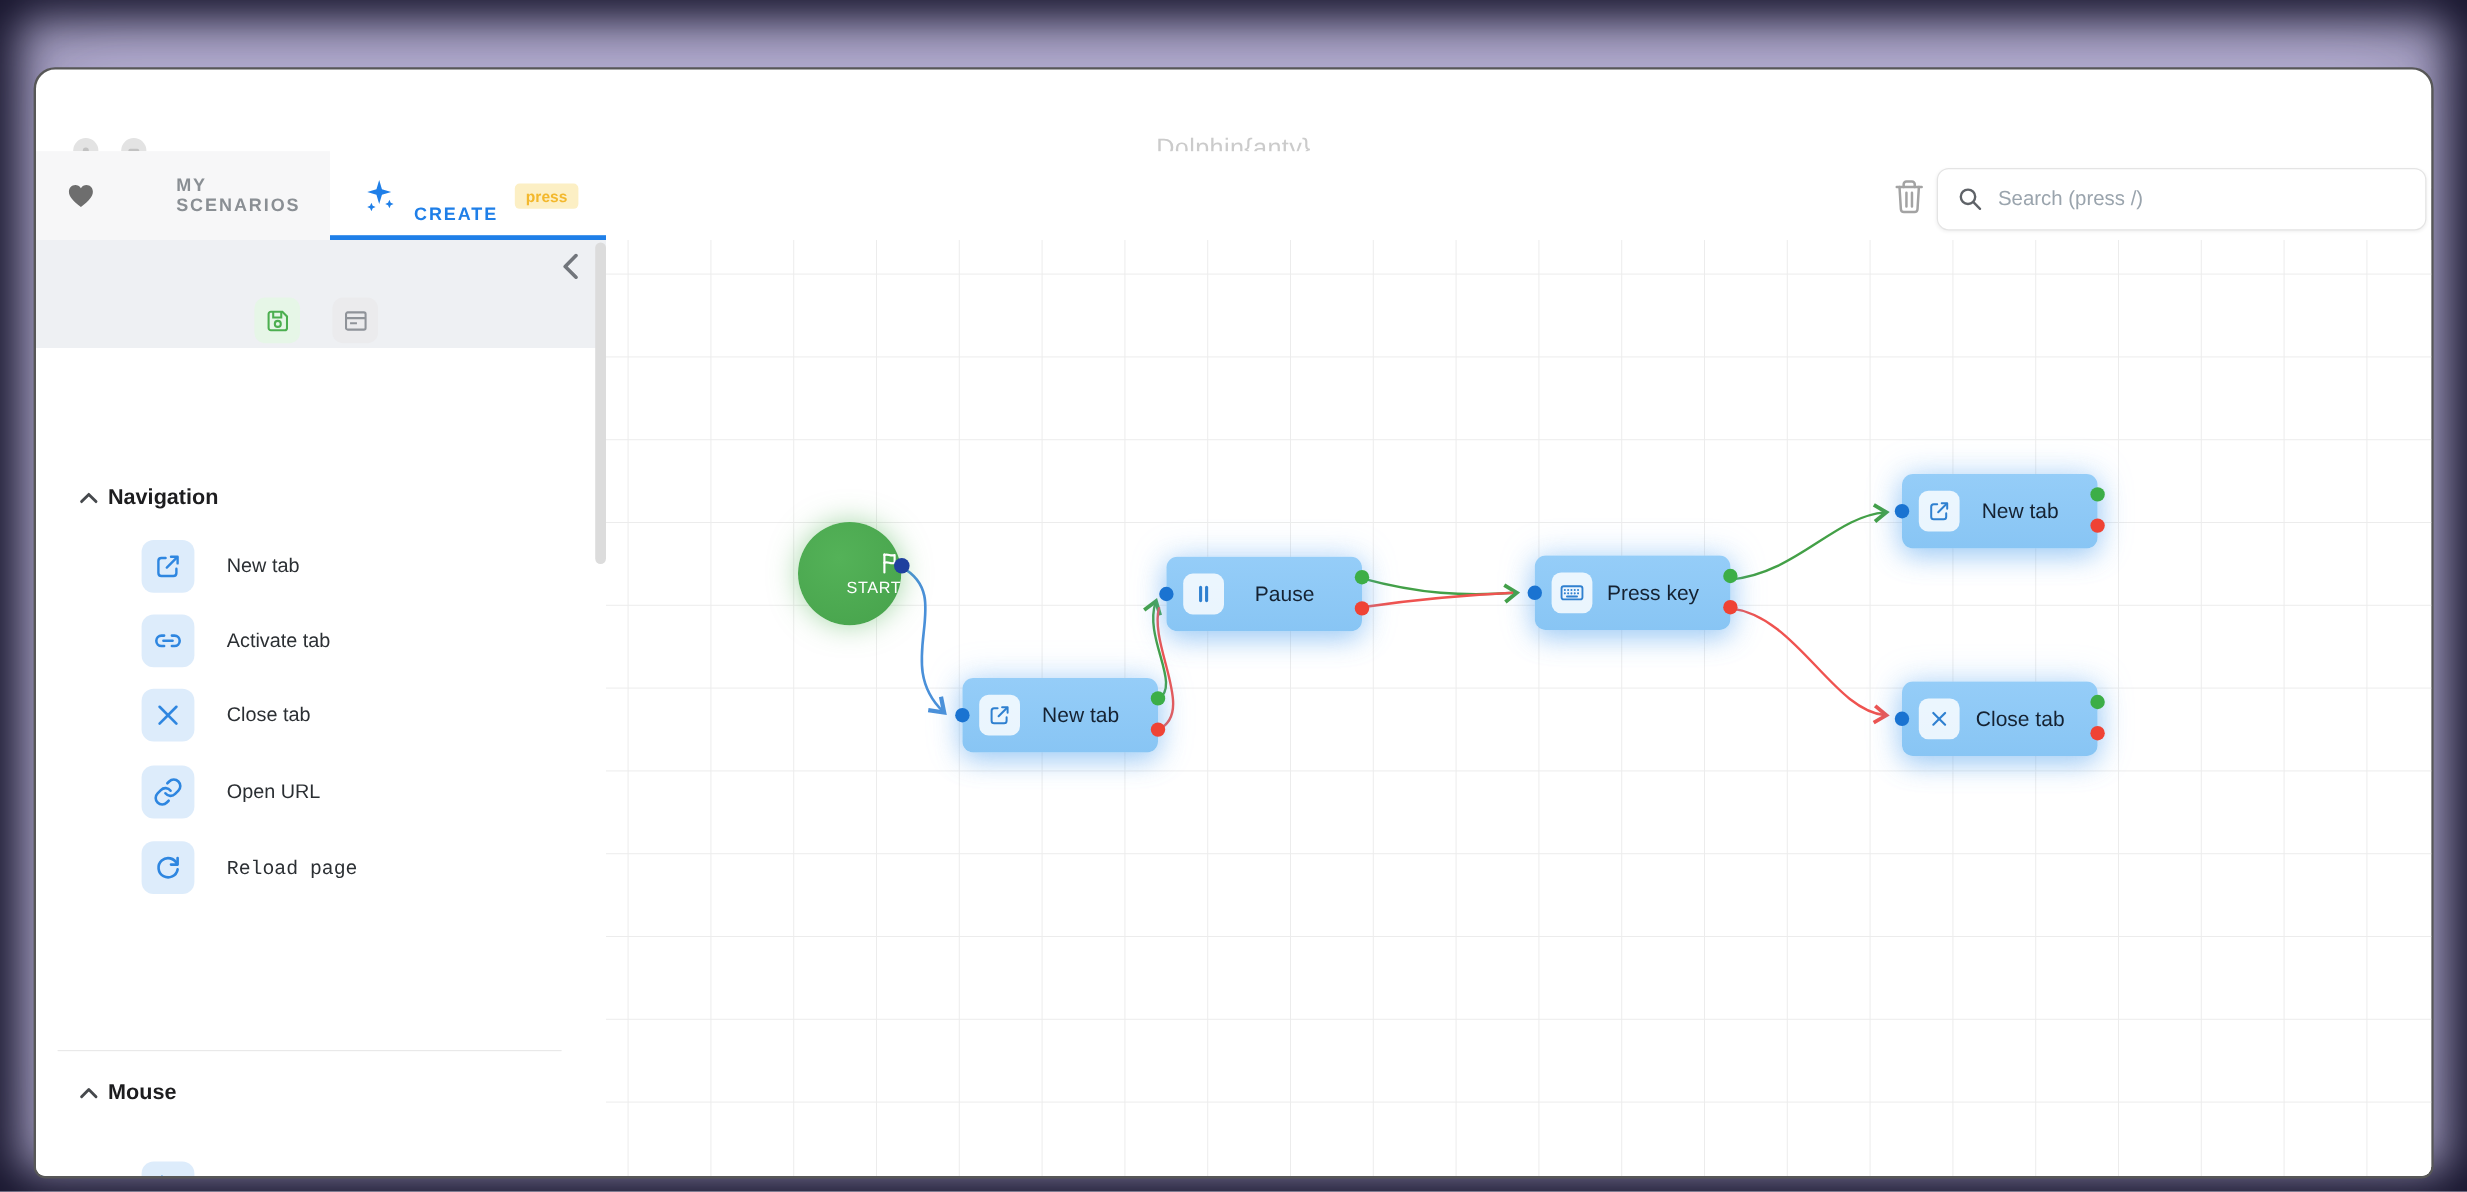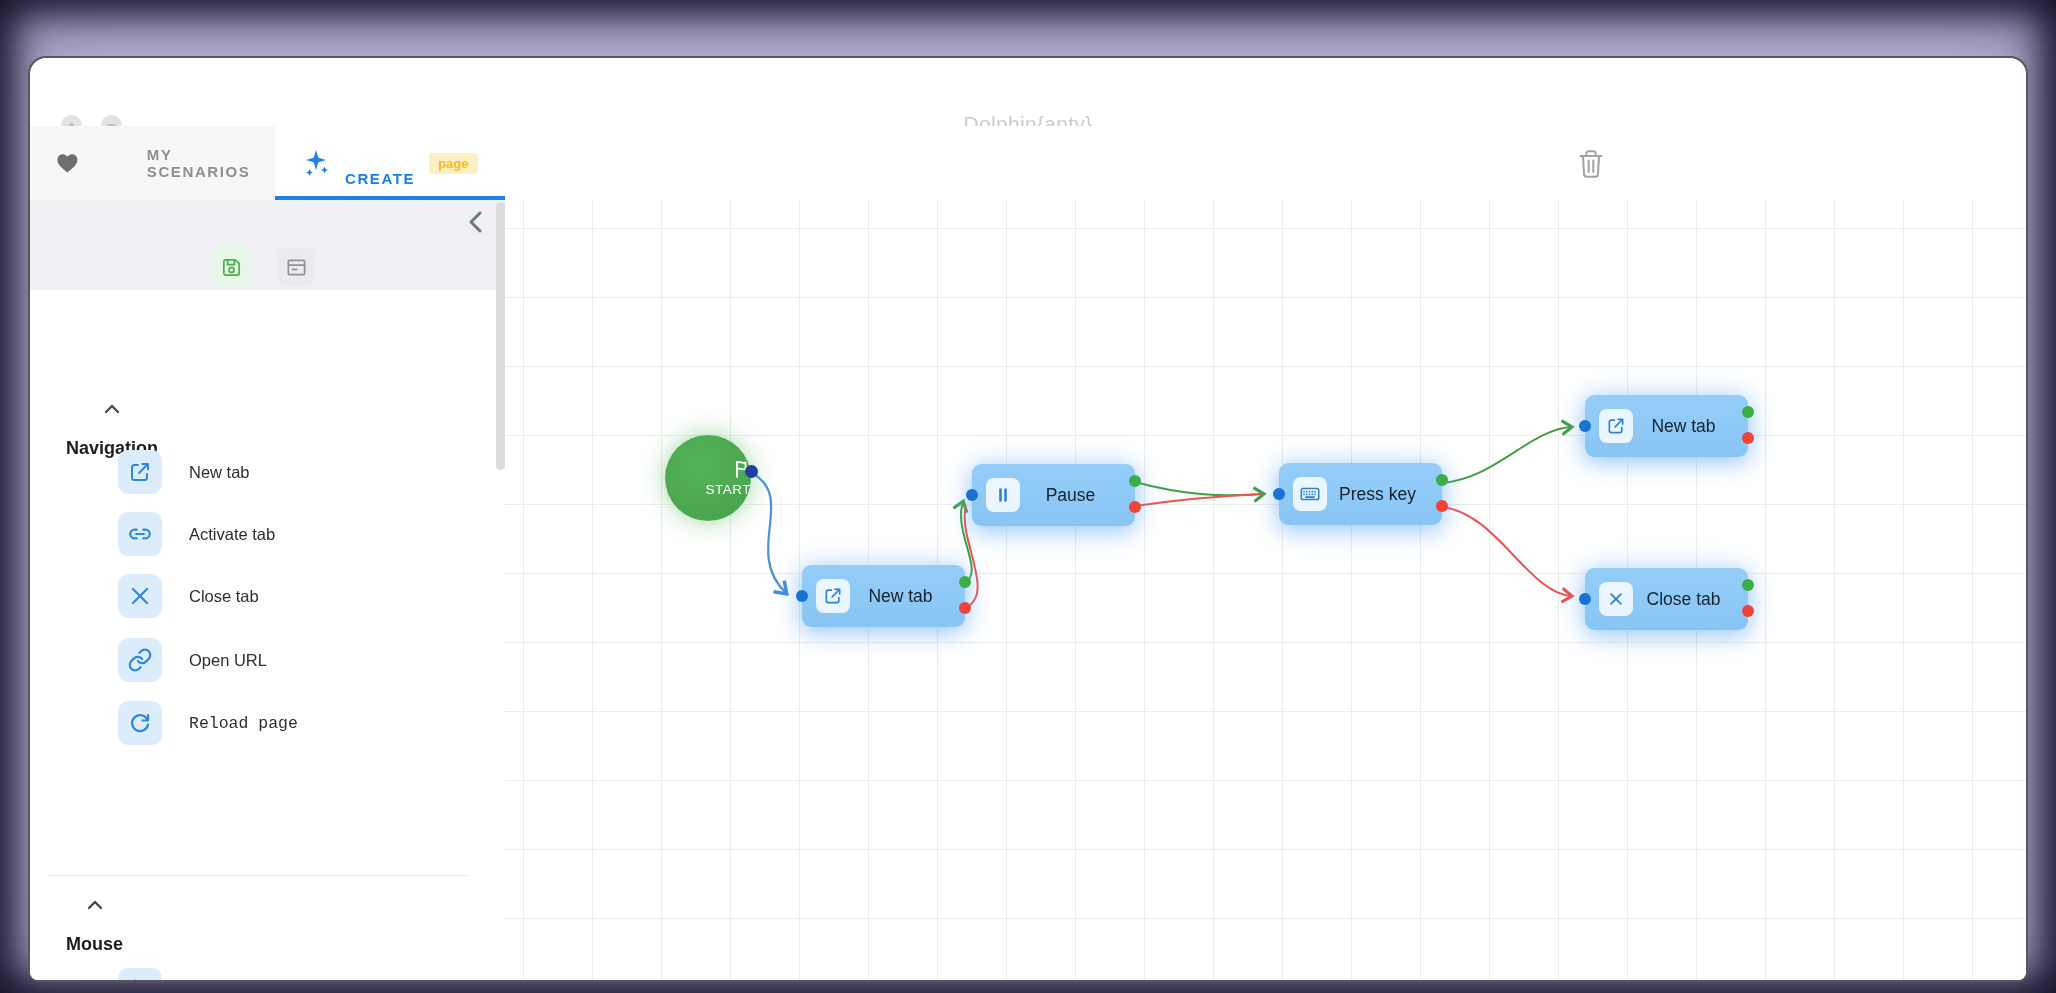--- a/index.html
+++ b/index.html
@@ -46,21 +46,21 @@
   .search-box input::placeholder { color:#9aa4ad; }
 
   
   .sidebar { position:absolute; left:0; top:142px; width:475px; height:784px; background:#fff; }
   .sidebar-header { position:absolute; left:0; top:0; width:100%; height:90px; background:#eef0f3; }
   .collapse-btn { position:absolute; right:16px; top:8px; width:26px; height:28px; cursor:pointer; }
   .hdr-btn { position:absolute; top:48px; width:38px; height:38px; border-radius:9px;
     display:flex; align-items:center; justify-content:center; cursor:pointer; }
   .hdr-btn.save { left:182px; background:#e6f6e7; }
   .hdr-btn.panel { left:247px; background:#ebebed; }
-  .section-header { position:absolute; left:36px; display:flex; align-items:center; gap:24px;flex-direction:column; }
+  .section-header { position:absolute; left:36px; display:flex; align-items:center; gap:8px; }
   .section-header .sec-label { font-size:18px; font-weight:bold; color:#1d1d1f; }
   .side-item { position:absolute; left:88px; display:flex; align-items:center; gap:27px;
     cursor:pointer; }
   .side-icon { width:44px; height:44px; border-radius:10px; background:#ddecfb;
     display:flex; align-items:center; justify-content:center; }
   .side-label { font-size:16.5px; color:#2b2f33; }
   .side-divider { position:absolute; left:18px; top:675px; width:420px; height:1px; background:#e9e9e9; }
   .side-scrollbar { position:absolute; left:466px; top:2px; width:9px; height:268px;
     background:#dcdcdc; border-radius:5px; cursor:pointer; }
 
@@ -118,35 +118,42 @@
       </svg>
       <span class="label">MY SCENARIOS</span>
     </div>
     <div class="tab tab-create">
       <svg width="28" height="28" viewBox="0 0 28 28">
         <path d="M13 1 L15.3 8.7 L23 11 L15.3 13.3 L13 21 L10.7 13.3 L3 11 L10.7 8.7 Z" fill="#1f7fe8"></path>
         <path d="M6.5 20 L7.6 22.4 L10 23.5 L7.6 24.6 L6.5 27 L5.4 24.6 L3 23.5 L5.4 22.4 Z" fill="#1f7fe8"></path>
         <path d="M21.5 17.5 L22.6 19.9 L25 21 L22.6 22.1 L21.5 24.5 L20.4 22.1 L18 21 L20.4 19.9 Z" fill="#1f7fe8"></path>
       </svg>
       <span class="label">CREATE</span>
-      <span class="beta-badge">page</span>
+      <span class="beta-badge">press</span>
       <span class="underline"></span>
     </div>
 
     <div class="trash-btn">
       <svg width="28" height="30" viewBox="0 0 24 26">
         <g fill="none" stroke="#a3a3a3" stroke-width="1.8" stroke-linecap="round">
           <path d="M3 6 H21"></path>
           <path d="M8 6 V4 C8 3 8.8 2 10 2 H14 C15.2 2 16 3 16 4 V6"></path>
           <path d="M5 6 L6 22 C6.1 23.3 7 24 8.2 24 H15.8 C17 24 17.9 23.3 18 22 L19 6"></path>
           <path d="M10 10 V20 M14 10 V20"></path>
         </g>
       </svg>
     </div>
 
+    <div class="search-box">
+      <svg width="22" height="22" viewBox="0 0 22 22">
+        <circle cx="9" cy="9" r="6" fill="none" stroke="#5f6368" stroke-width="2"></circle>
+        <line x1="13.5" y1="13.5" x2="19" y2="19" stroke="#5f6368" stroke-width="2" stroke-linecap="round"></line>
+      </svg>
+      <input type="text" placeholder="Search (press /)" style="">
+    </div>
   </div>
 
   <div class="sidebar">
     <div class="sidebar-header">
       <div class="hdr-btn save">
         <svg width="23" height="23" viewBox="0 0 24 24">
           <g fill="none" stroke="#4caf50" stroke-width="1.8">
             <path d="M4 6 C4 4.9 4.9 4 6 4 H16 L20 8 V18 C20 19.1 19.1 20 18 20 H6 C4.9 20 4 19.1 4 18 Z"></path>
             <path d="M8 4 V9 H15 V4"></path>
             <circle cx="12" cy="14.5" r="2.6"></circle>

